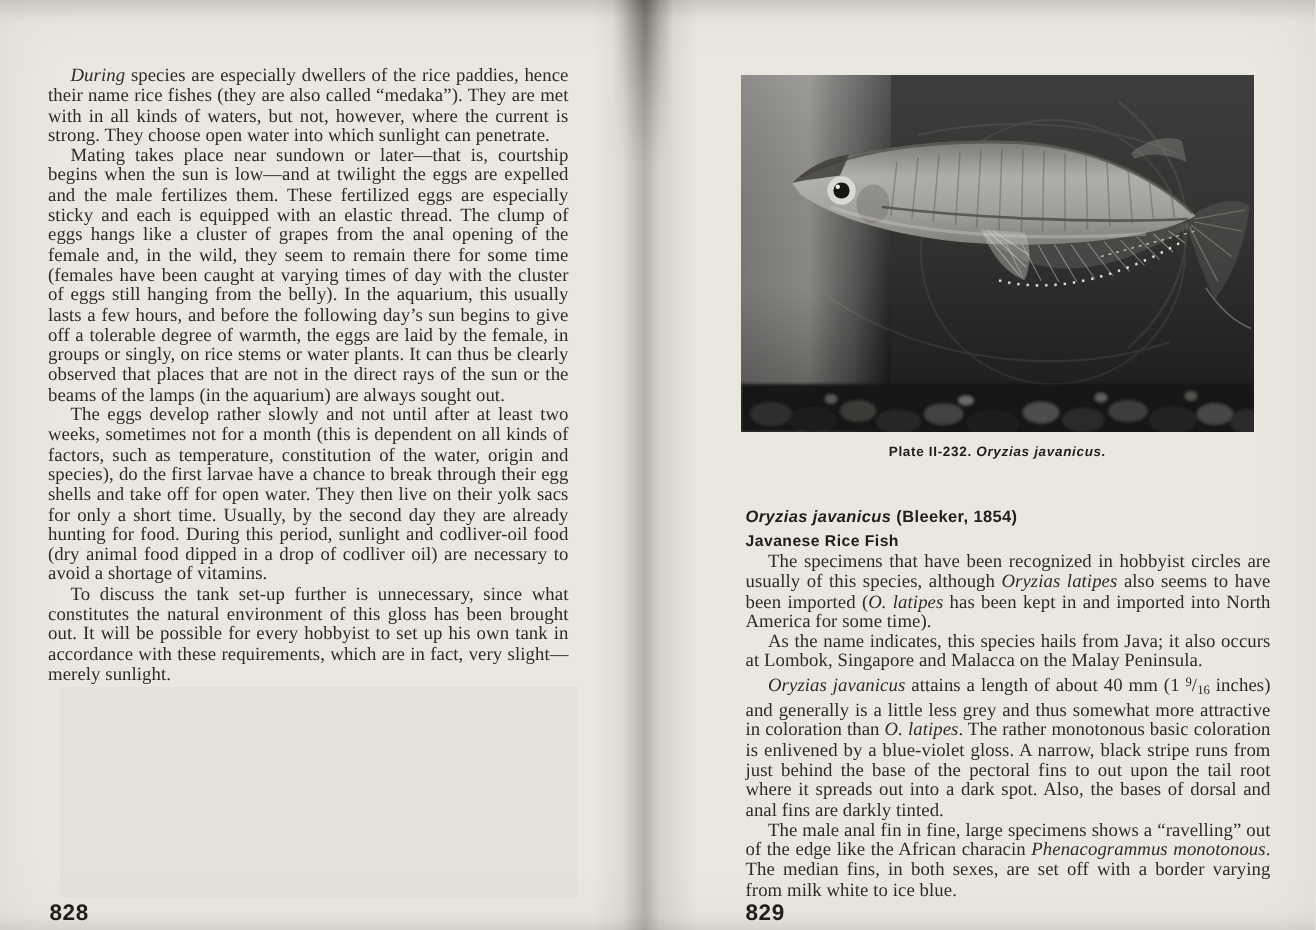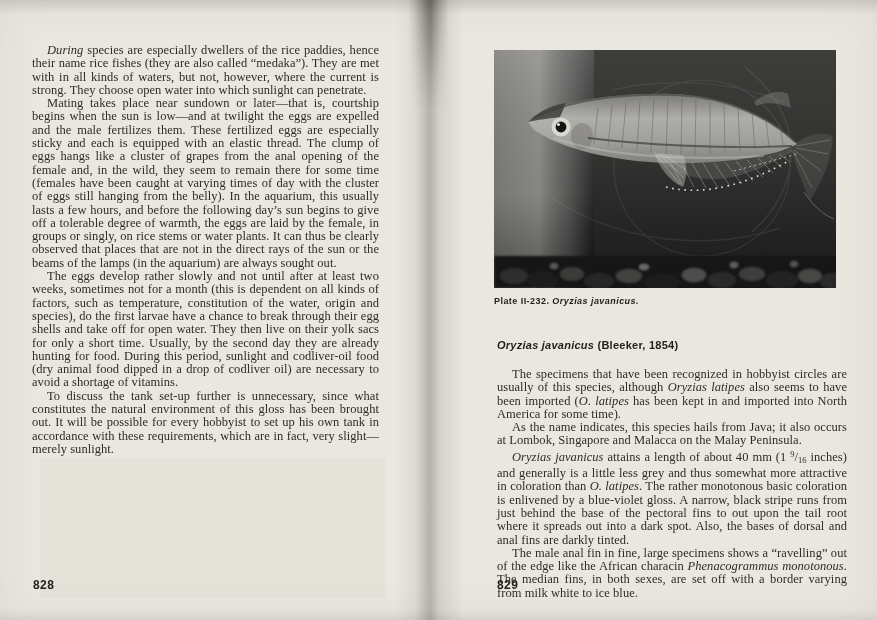--- a/index.html
+++ b/index.html
@@ -45,33 +45,33 @@
     letter-spacing:0.05px;
   }
   .left-text{left:32px;top:44px;width:347px;}
   .right-text{left:497px;top:368px;width:350px;}
   .page-text p{margin:0;padding:0;}
   .page-text p.indent{text-indent:15px;}
   .i{font-style:italic;}
   .sup{font-size:68%;vertical-align:0.45em;letter-spacing:0;}
   .sub{font-size:68%;vertical-align:-0.25em;letter-spacing:0;}
   .folio{
-    position:absolute;top:578px;color:var(--heading-ink);
+    position:absolute;top:600px;color:var(--heading-ink);
     font-family:"Liberation Sans","DejaVu Sans",sans-serif;
-    font-weight:bold;font-size:12px;letter-spacing:0.4px;
+    font-weight:bold;font-size:15px;letter-spacing:0.4px;
   }
   .folio-left{left:33px;}
   .folio-right{left:497px;width:350px;text-align:left;}
   .photo{
     position:absolute;left:494px;top:50px;width:342px;height:238px;
     background:#2b2b2b;overflow:hidden;
   }
   .photo svg{display:block;width:342px;height:238px;}
   .plate-caption{
-    position:absolute;left:494px;top:296px;width:342px;
+    position:absolute;left:494px;top:296px;width:342px;text-align:center;
     color:var(--heading-ink);
     font-family:"Liberation Sans","DejaVu Sans",sans-serif;
     font-weight:bold;font-size:9px;letter-spacing:0.45px;
   }
   .species-heading{
     position:absolute;left:497px;top:339px;width:350px;
     color:var(--heading-ink);
     font-family:Liberation Sans, sans-serif;
     font-weight:bold;font-size:11px;letter-spacing:0.25px;
   }
@@ -206,20 +206,21 @@
 
         <path d="M60,88 C110,106 190,111 270,106" stroke="#d3d2cc" stroke-width="2.2" fill="none" opacity="0.35"></path>
       </g>
     </svg>
   </div>
 
   <div class="plate-caption"><span>Plate II-232. </span><span class="i">Oryzias javanicus.</span></div>
 
   <div class="species-heading"><span class="i">Oryzias javanicus</span><span> (Bleeker, 1854)</span></div>
 
+  <div class="common-heading">Javanese Rice Fish</div>
 
   <div class="page-text right-text">
       <p class="indent"><span>The specimens that have been recognized in hobbyist circles are usually of this species, although </span><span class="i">Oryzias latipes</span><span> also seems to have been imported (</span><span class="i">O. latipes</span><span> has been kept in and imported into North America for some time).</span></p>
       <p class="indent"><span>As the name indicates, this species hails from Java; it also occurs at Lombok, Singapore and Malacca on the Malay Peninsula.</span></p>
       <p class="indent"><span class="i">Oryzias javanicus</span><span> attains a length of about 40 mm (1 </span><span class="sup">9</span><span>/</span><span class="sub">16</span><span> inches) and generally is a little less grey and thus somewhat more attractive in coloration than </span><span class="i">O. latipes</span><span>. The rather monotonous basic coloration is enlivened by a blue-violet gloss. A narrow, black stripe runs from just behind the base of the pectoral fins to out upon the tail root where it spreads out into a dark spot. Also, the bases of dorsal and anal fins are darkly tinted.</span></p>
       <p class="indent"><span>The male anal fin in fine, large specimens shows a “ravelling” out of the edge like the African characin </span><span class="i">Phenacogrammus monotonous</span><span>. The median fins, in both sexes, are set off with a border varying from milk white to ice blue.</span></p>
     </div>
 
   <div class="folio folio-right">829</div>
 

